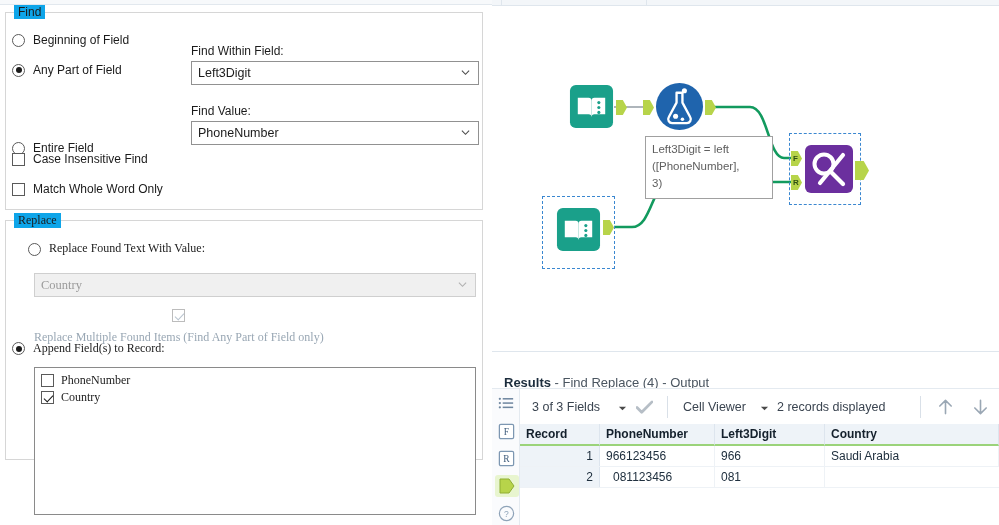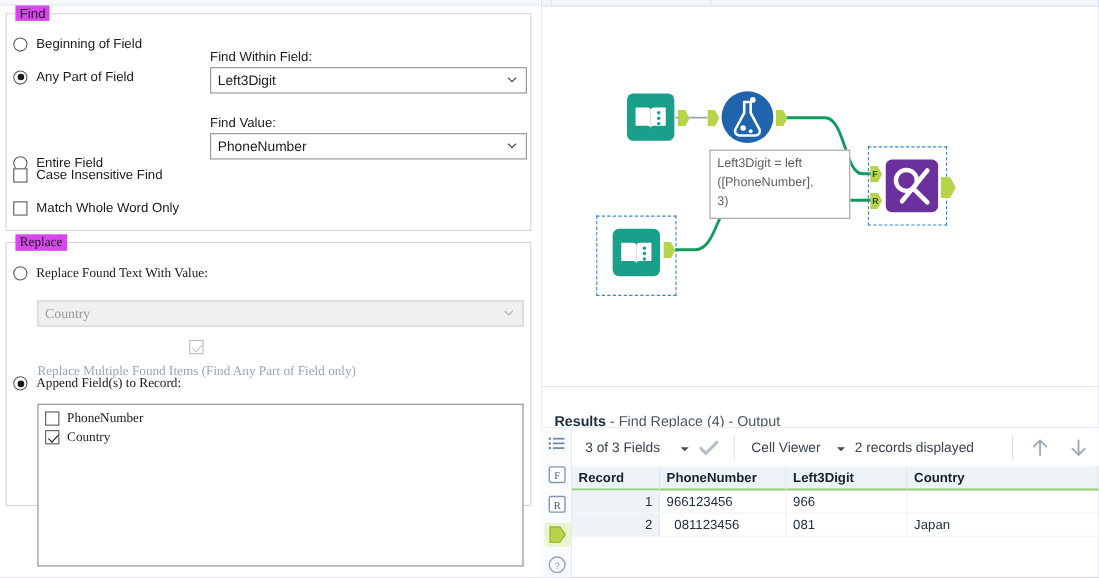--- a/index.html
+++ b/index.html
@@ -22,21 +22,21 @@
     position:absolute; left:0; top:0; width:492px; height:5px;
     background:#f7f9fb; border-bottom:1px solid #e2e8ee;
   }
   .group {
     position: absolute;
     border: 1px solid #d6d6d6;
     background: #ffffff;
   }
   .group-title {
     position: absolute; top: -8px; left: 8px;
-    background: #d946ef; padding: 0 4px;
+    background: #0ea5e9; padding: 0 4px;
     font-size: 12px; color: #1b1b1b;
   }
   #group-find { left: 5px; top: 12px; width: 478px; height: 198px; }
   #group-replace { left: 5px; top: 220px; width: 478px; height: 240px; font-family: Liberation Serif, serif; }
 
   .radio-row, .check-row {
     position: absolute; display: flex; align-items: center; gap: 8px;
   }
   .radio {
     width: 13px; height: 13px; border: 1px solid #5a5a5a; border-radius: 50%;
@@ -73,21 +73,21 @@
   }
   .combo.disabled { background: #f0f0f0; border-color: #cfcfcf; color: #9b9b9b; }
 
   .listbox {
     position: absolute; border: 1px solid #8a8a8a; background: #fff;
     overflow: hidden;
   }
   .listrow { display: flex; align-items: center; gap: 7px; padding: 1px 6px; }
 
   
-  #right { position: absolute; left: 492px; top: 0; width: 507px; height: 525px; background:#8b5cf6; }
+  #right { position: absolute; left: 492px; top: 0; width: 507px; height: 525px; background:#d946ef; }
   #vdivider { position:absolute; left:492px; top:0; width:9px; height:525px;
               background:#ffffff; border-left:1px solid #e9eef3; }
 
   #tabstrip {
     position:absolute; left:0; top:0; width:507px; height:6px;
     background:#f3f6f9; border-bottom:1px solid #dfe6ed;
   }
   #tabstrip .seg { position:absolute; top:0; height:6px; border-right:1px solid #dfe6ed; }
 
   #canvas {
@@ -191,21 +191,21 @@
         <span>PhoneNumber</span>
         <svg class="caret" viewBox="0 0 10 10">
             <path d="M1 3 L5 7 L9 3" fill="none" stroke="#4a4a4a" stroke-width="1.2"></path>
           </svg>
       </div>
     </div>
 
     <div class="group" id="group-replace">
       <div class="group-title">Replace</div>
 
-      <div class="radio-row" style="left:6px; top:20px;">
+      <div class="radio-row" style="left:22px; top:20px;align-items:flex-end;">
         <span class="radio"></span>
         <span class="lbl">Replace Found Text With Value:</span>
       </div>
 
       <div class="combo disabled" style="left:28px; top:52px; width:442px; height:24px;">
         <span>Country</span>
         <svg class="caret" viewBox="0 0 10 10">
             <path d="M1 3 L5 7 L9 3" fill="none" stroke="#b0b0b0" stroke-width="1.2"></path>
           </svg>
       </div>
@@ -374,25 +374,25 @@
         <div class="grow" style="top:0; height:22px;justify-content:space-between;">
           <div class="gcell ghead" style="width:80px;">Record</div>
           <div class="gcell ghead" style="width:115px;">PhoneNumber</div>
           <div class="gcell ghead" style="width:110px;">Left3Digit</div>
           <div class="gcell ghead" style="width:174px;">Country</div>
         </div>
         <div class="grow" style="top:22px; height:20px;">
           <div class="gcell gidx" style="width:80px;">1</div>
           <div class="gcell" style="width:115px;">966123456</div>
           <div class="gcell" style="width:110px;">966</div>
+          <div class="gcell" style="width:174px;">Saudi Arabia</div>
         </div>
         <div class="gsep" style="top:42px;"></div>
         <div class="grow" style="top:43px; height:20px;">
           <div class="gcell gidx" style="width:80px;">2</div>
           <div class="gcell" style="width:115px;padding-left:13px;">081123456</div>
           <div class="gcell" style="width:110px;">081</div>
-          <div class="gcell" style="width:174px;">Japan</div>
         </div>
         <div class="gsep" style="top:63px;"></div>
       </div>
     </div>
   </div>
 </div>
 
 </body></html>

